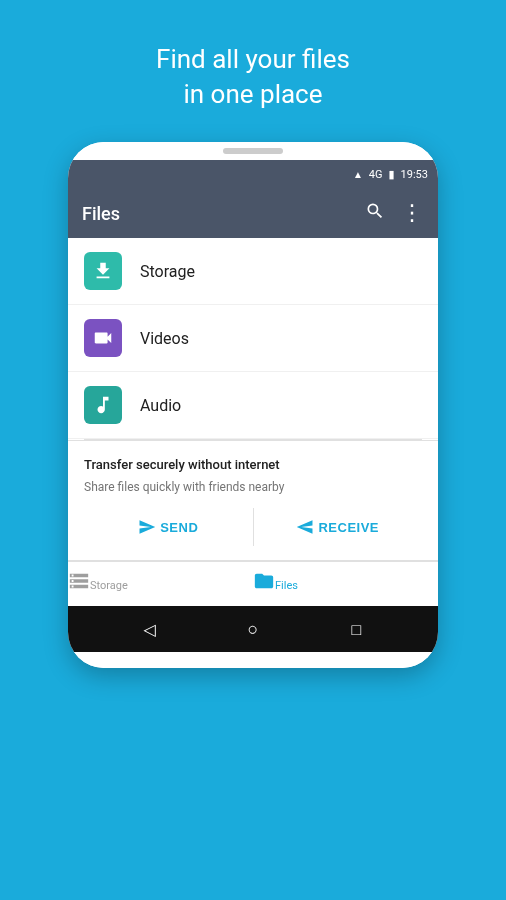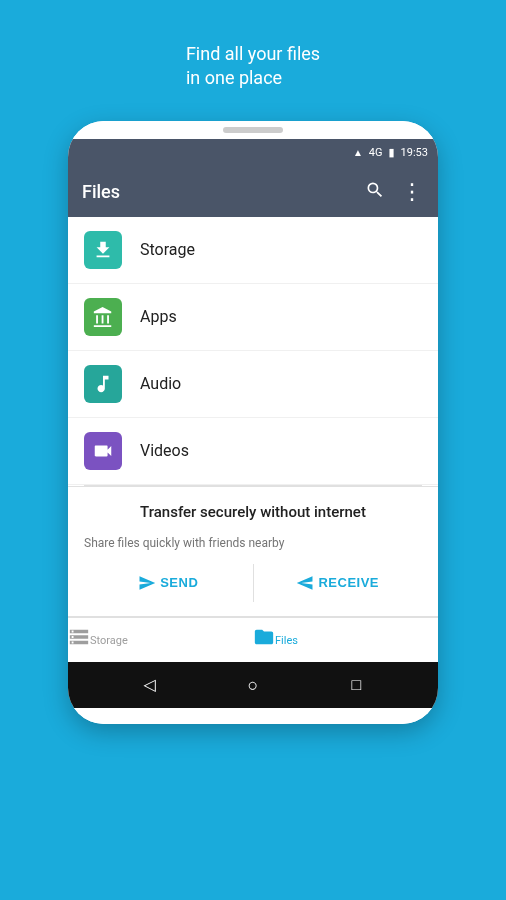--- a/index.html
+++ b/index.html
@@ -9,22 +9,22 @@
       background-color: #1aabdb;
       display: flex;
       flex-direction: column;
       align-items: center;
       font-family: 'Roboto', Arial, sans-serif;
       overflow: hidden;
     }
 
     .header-text {
       color: white;
-      text-align: left;
-      font-size: 18px;
+      text-align: center;
+      font-size: 26px;
       font-weight: 400;
       line-height: 1.35;
       margin-top: 42px;
       margin-bottom: 30px;
     }
 
     .phone-container {
       width: 370px;
       background: white;
       border-radius: 36px;
@@ -124,25 +124,24 @@
       font-weight: 400;
     }
 
     .transfer-section {
       background: white;
       padding: 16px 16px 14px;
       border-top: 1px solid #e0e0e0;
     }
 
     .transfer-title {
-      font-size: 15px;
+      font-size: 13px;
       font-weight: 500;
       color: #212121;
-      margin-bottom: 15px;
-      text-align: center;
+      margin-bottom: 8px;
     }
 
     .transfer-subtitle {
       font-size: 12px;
       color: #757575;
       margin-bottom: 14px;
     }
 
     .transfer-buttons {
       display: flex;
@@ -262,46 +261,38 @@
 
     <div class="list-item">
       <div class="item-icon icon-received">
         <svg width="22" height="22" viewBox="0 0 24 24" fill="white">
           <path d="M19 9h-4V3H9v6H5l7 7 7-7zm-14 9v2h14v-2H5z"></path>
         </svg>
       </div>
       <span class="item-label">Storage</span>
     </div>
 
+
+
     <div class="list-item">
-      <div class="item-icon icon-apps">
+      <div class="item-icon icon-videos">
         <svg width="22" height="22" viewBox="0 0 24 24" fill="white">
-          <path d="M6.5 10h-2v9h2v-9zm6 0h-2v9h2v-9zm8.5 11H2v2h19v-2zm-2.5-11h-2v9h2v-9zM11.5 1L2 6v2h19V6l-9.5-5z"></path>
-        </svg>
-      </div>
-      <span class="item-label">Apps</span>
-    </div>
-
+          <path d="M17 10.5V7c0-.55-.45-1-1-1H4c-.55 0-1 .45-1 1v10c0 .55.45 1 1 1h12c.55 0 1-.45 1-1v-3.5l4 4v-11l-4 4z"></path>
+        </svg>
+      </div>
+      <span class="item-label">Videos</span>
+    </div>
 
     <div class="list-item">
       <div class="item-icon icon-audio">
         <svg width="22" height="22" viewBox="0 0 24 24" fill="white">
           <path d="M12 3v10.55c-.59-.34-1.27-.55-2-.55-2.21 0-4 1.79-4 4s1.79 4 4 4 4-1.79 4-4V7h4V3h-6z"></path>
         </svg>
       </div>
       <span class="item-label">Audio</span>
-    </div>
-
-    <div class="list-item">
-      <div class="item-icon icon-videos">
-        <svg width="22" height="22" viewBox="0 0 24 24" fill="white">
-          <path d="M17 10.5V7c0-.55-.45-1-1-1H4c-.55 0-1 .45-1 1v10c0 .55.45 1 1 1h12c.55 0 1-.45 1-1v-3.5l4 4v-11l-4 4z"></path>
-        </svg>
-      </div>
-      <span class="item-label">Videos</span>
     </div>
 
   </div>
 
   <div class="divider"></div>
 
   <div class="transfer-section">
     <div class="transfer-title">Transfer securely without internet</div>
     <div class="transfer-subtitle">Share files quickly with friends nearby</div>
     <div class="transfer-buttons">

